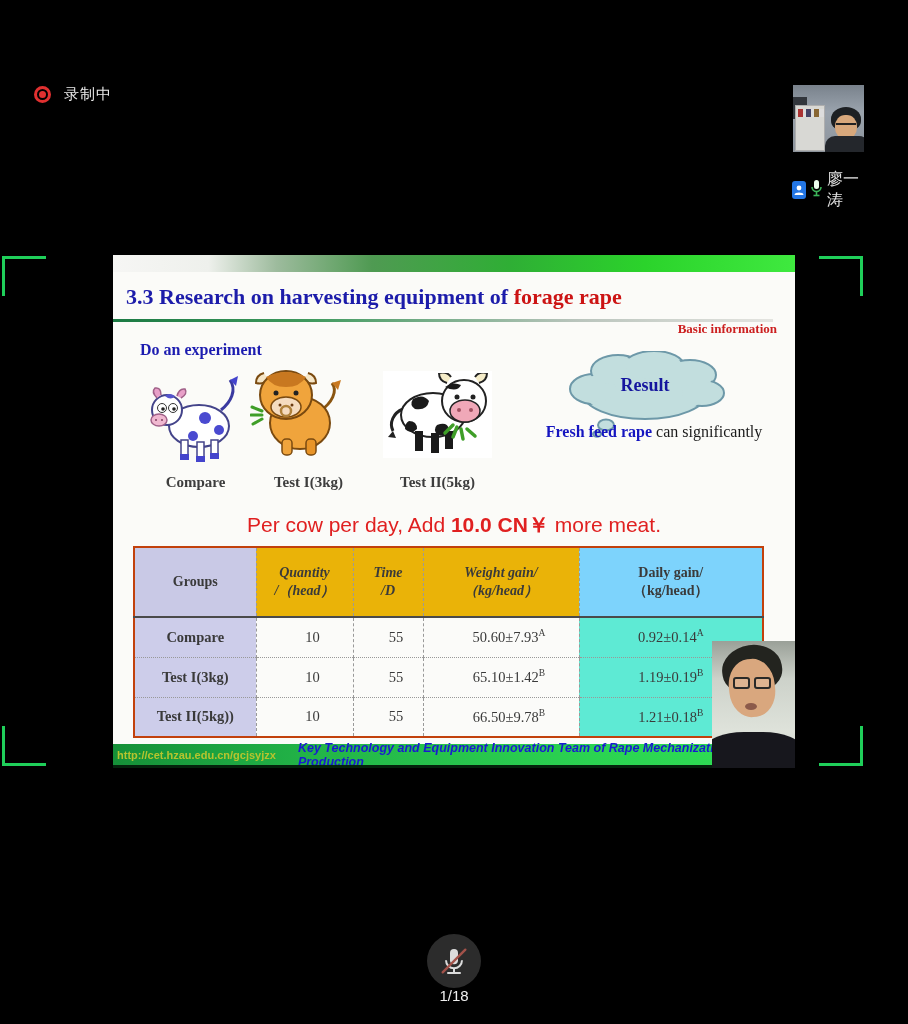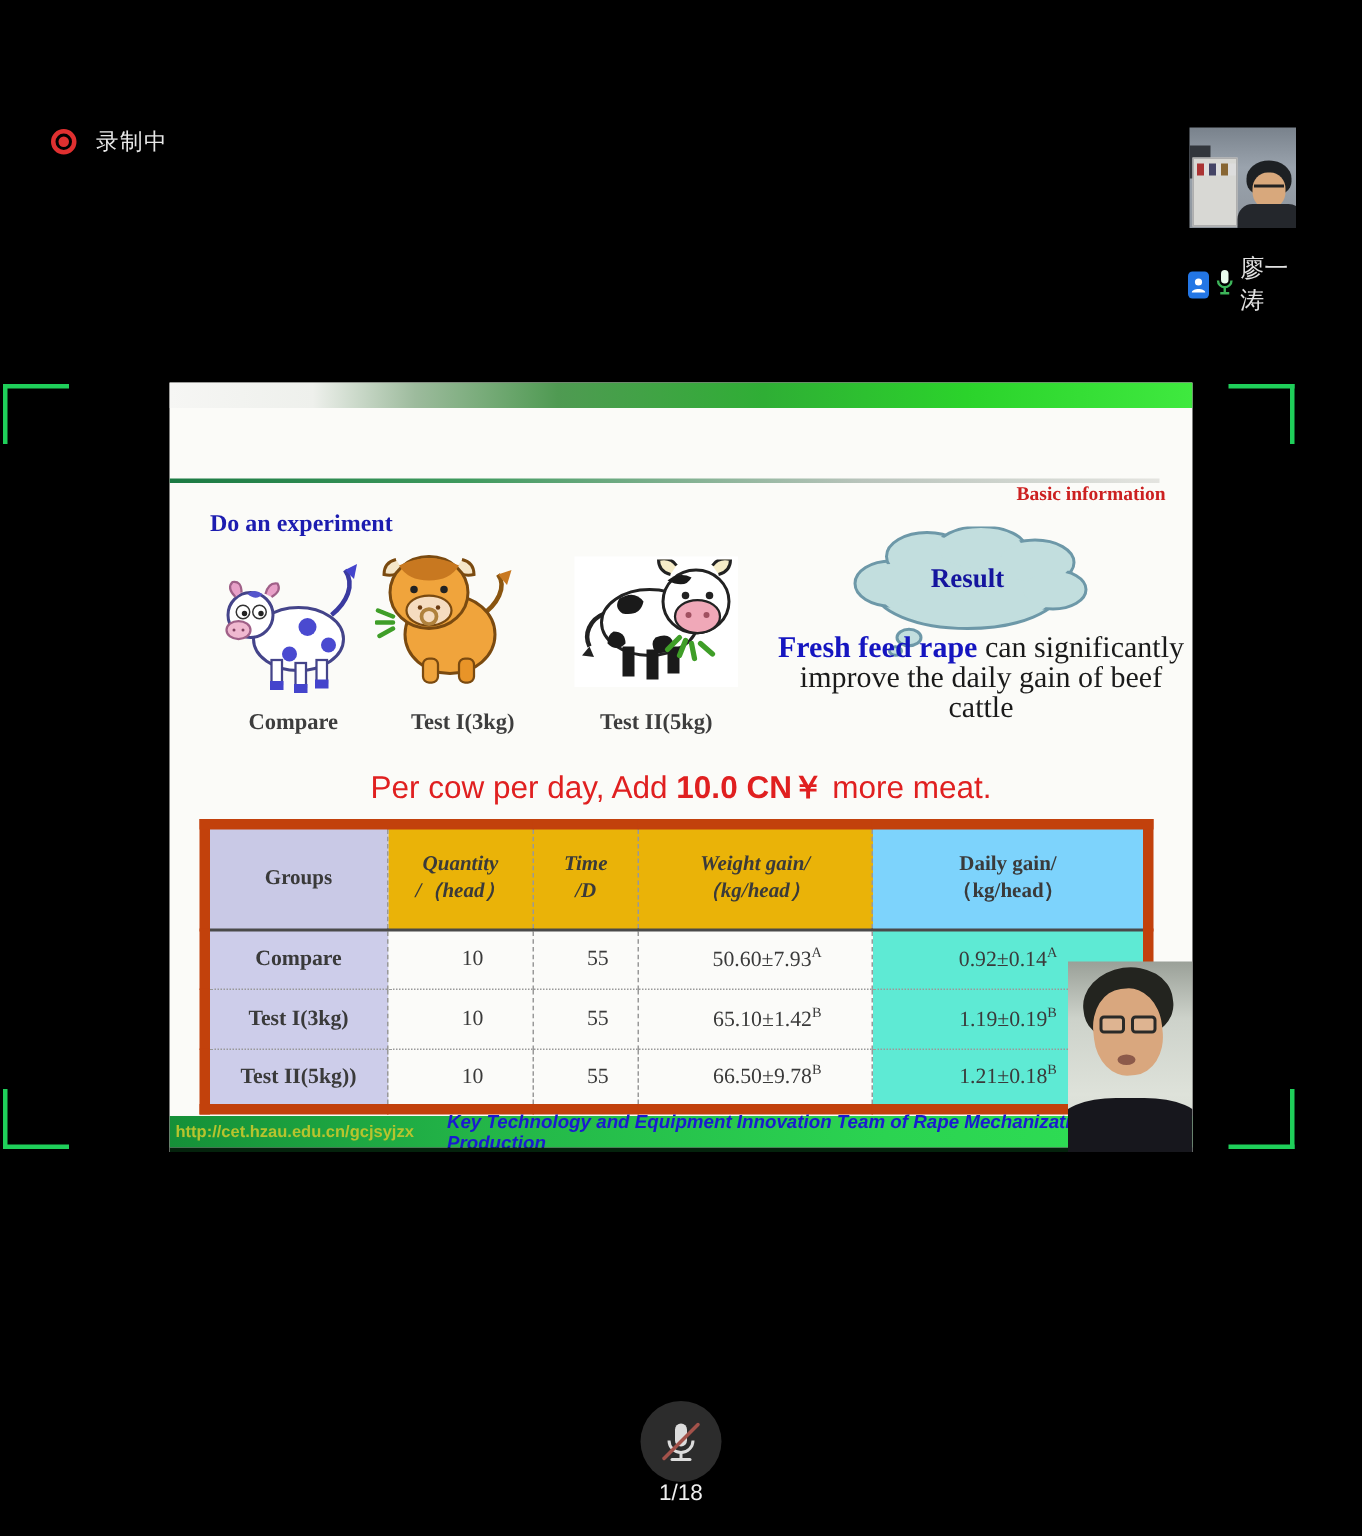--- a/index.html
+++ b/index.html
@@ -60,30 +60,30 @@
 
   .cow { position:absolute; }
   .cow3box { position:absolute; left:270px; top:116px; width:109px; height:87px; background:#ffffff; }
   .cow-label { position:absolute; top:219px; font-size:15px; font-weight:bold; color:#3d3d3d; text-align:center; }
   .cl1 { left:30px;  width:105px; }
   .cl2 { left:138px; width:115px; }
   .cl3 { left:262px; width:125px; }
 
   .cloud { position:absolute; left:437px; top:96px; }
   .resblock { position:absolute; left:400px; top:167px; width:282px; text-align:center;
-              font-size:20px; color:#1a1a1a; line-height:20px; }
+              font-size:16px; color:#1a1a1a; line-height:20px; }
   .resblock .hl { color:#1515c0; font-weight:bold; }
 
   .headline { position:absolute; left:0; top:256px; width:682px; text-align:center;
               font-family:"Liberation Sans","DejaVu Sans",sans-serif;
               font-size:21px; color:#e02020; }
   .headline b { font-weight:bold; }
 
   table.results { position:absolute; left:20px; top:291px; width:629px; height:191px;
-                  border-collapse:collapse; table-layout:fixed; border:7px solid #c2410c; }
+                  border-collapse:collapse; table-layout:fixed; border:2px solid #c2410c; }
   table.results th, table.results td { border-left:1px dashed #999; text-align:center;
                   color:#3a3a3a; font-size:14.5px; }
   table.results th { font-weight:bold; font-size:14px; height:70px; }
   table.results td { border-top:1px dotted #999; height:40px; }
   table.results thead tr { border-bottom:2px solid #4a4a4a; }
   .th-text { white-space:pre-line; line-height:18px; }
   .c-grp  { background:#c9c9e6; }
   .c-gray { background:#eab308;font-style:italic; }
   .c-teal { background:#7dd3fc; }
   td.c-grp  { background:#cdcdea; font-weight:bold; }
@@ -156,20 +156,23 @@
   </div>
 
   <div class="brk tl"></div>
   <div class="brk tr"></div>
   <div class="brk bl"></div>
   <div class="brk br"></div>
 
   <div class="slide">
     <div class="topbar"></div>
 
+    <div class="stitle">
+      <span>3.3 Research on harvesting equipment of </span><span class="hl">forage rape</span>
+    </div>
     <div class="trule"></div>
     <div class="basic">Basic information</div>
     <div class="doexp">Do an experiment</div>
 
     <svg class="cow" style="left:32px;top:113px;" width="100" height="94" viewBox="0 0 100 94">
       <path d="M76,42 C86,34 92,22 85,12" fill="none" stroke="#3a3aa0" stroke-width="3"></path>
       <path d="M85,12 l8,-4 l-2,10 z" fill="#4444cc"></path>
       <ellipse cx="54" cy="58" rx="30" ry="21" fill="#fff" stroke="#44448a" stroke-width="2"></ellipse>
       <rect x="36" y="72" width="7" height="16" fill="#fff" stroke="#44448a" stroke-width="1.5"></rect>
       <rect x="52" y="74" width="7" height="16" fill="#fff" stroke="#44448a" stroke-width="1.5"></rect>
@@ -256,21 +259,20 @@
         <ellipse cx="68" cy="20" rx="25" ry="14"></ellipse>
         <ellipse cx="104" cy="15" rx="28" ry="13"></ellipse>
         <ellipse cx="140" cy="24" rx="24" ry="13"></ellipse>
         <ellipse cx="152" cy="42" rx="20" ry="11"></ellipse>
       </g>
       <text x="95" y="40" text-anchor="middle" font-family="Liberation Serif, DejaVu Serif, serif" font-size="18" font-weight="bold" fill="#15159e">Result</text>
     </svg>
 
     <div class="resblock">
       <span class="hl">Fresh feed rape</span><span> can significantly</span><br>
-      <span>improve the daily gain of beef cattle</span>
     </div>
 
     <div class="headline">
       <span>Per cow per day, Add </span><b>10.0 CN￥</b><span> more meat.</span>
     </div>
 
     <table class="results">
       <colgroup>
           <col style="width:122px">
           <col style="width:97px">

